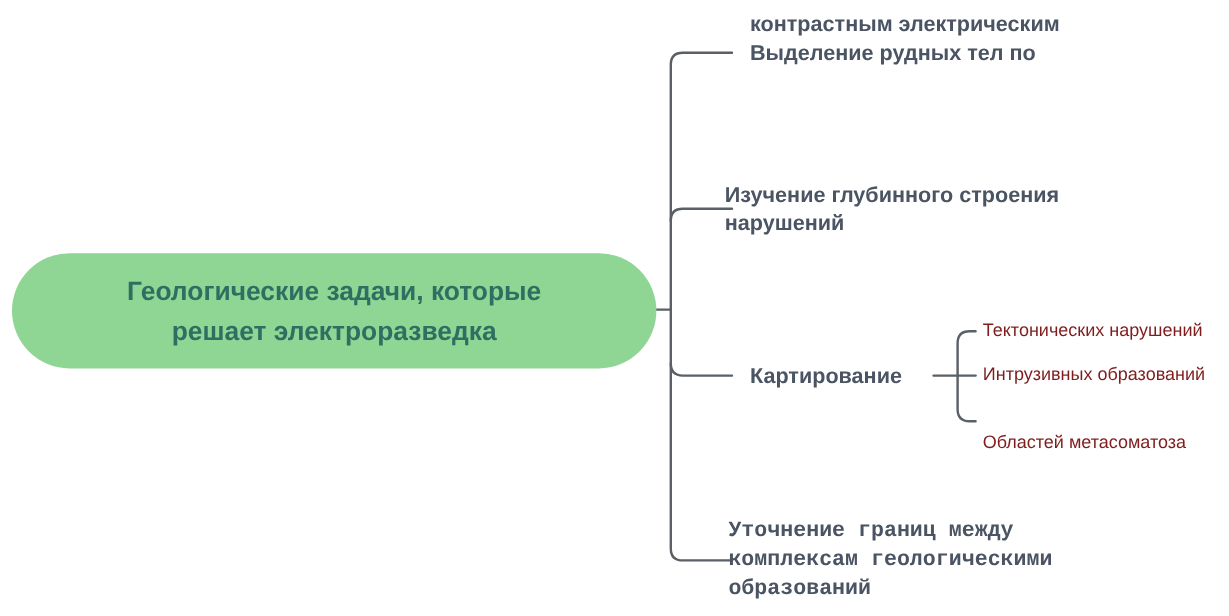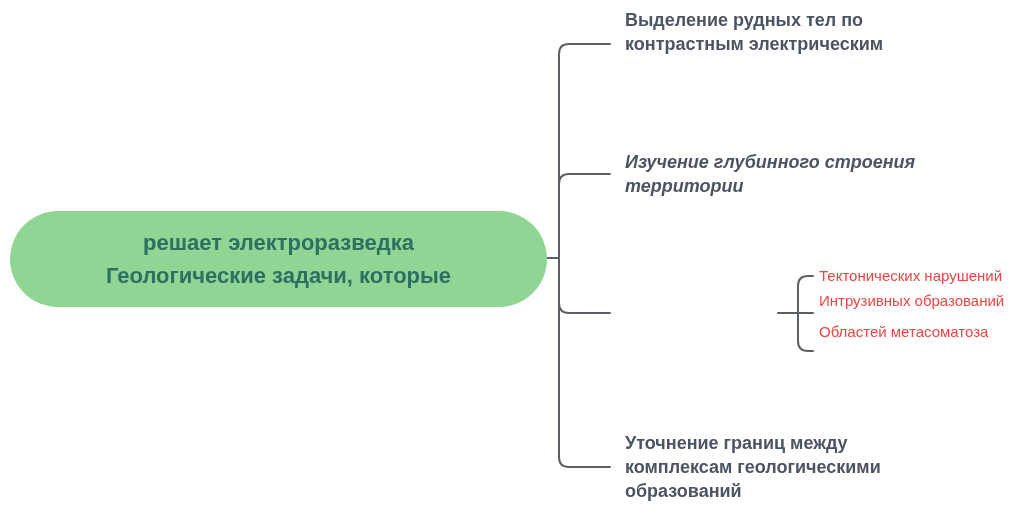--- a/index.html
+++ b/index.html
@@ -49,67 +49,70 @@
   }
   .branch-label {
     position: absolute;
     color: #4a5462;
     font-size: 18px;
     font-weight: bold;
     line-height: 24px;
     white-space: nowrap;
   }
   .branch-1 { left: 625px; top: 8px; }
-  .branch-2 { left: 625px; top: 150px; font-style: italic; }
+  .branch-2 { left: 604px; top: 150px; }
   .branch-3 { left: 625px; top: 301px; }
-  .branch-4 { left: 625px; top: 431px; }
+  .branch-4 { left: 607px; top: 431px; font-family: Liberation Mono, monospace; }
   .sub-label {
     position: absolute;
     left: 819px;
-    color: #ef4444;
+    color: #7f1d1d;
     font-size: 15px;
     font-weight: normal;
     line-height: 20px;
     white-space: nowrap;
   }
   .sub-1 { top: 266px; }
-  .sub-2 { top: 291px; }
-  .sub-3 { top: 322px; }
+  .sub-2 { top: 303px; }
+  .sub-3 { top: 359px; }
 </style>
 </head>
 <body>
 
 <div class="stage">
 
   <svg class="connectors" viewBox="0 0 1024 513" xmlns="http://www.w3.org/2000/svg">
     <path d="M 543 258 H 559"></path>
     <path d="M 610 44 H 569 Q 559 44 559 54 V 457 Q 559 467 569 467 H 610"></path>
     <path d="M 559 184 Q 559 174 569 174 H 610"></path>
     <path d="M 559 303 Q 559 313 569 313 H 610"></path>
     <path d="M 778 313 H 813"></path>
     <path d="M 813 276 H 808 Q 798 276 798 286 V 341 Q 798 351 808 351 H 813"></path>
   </svg>
 
   <div class="root-node">
     <div class="root-label">
+      <div>Геологические задачи, которые</div>
       <div>решает электроразведка</div>
-      <div>Геологические задачи, которые</div>
     </div>
   </div>
 
   <div class="branch-label branch-1">
+    <div>контрастным электрическим</div>
     <div>Выделение рудных тел по</div>
-    <div>контрастным электрическим</div>
   </div>
 
   <div class="branch-label branch-2">
     <div>Изучение глубинного строения</div>
-    <div>территории</div>
+    <div>нарушений</div>
   </div>
 
+  <div class="branch-label branch-3">
+    <div>Картирование</div>
+  </div>
 
   <div class="sub-label sub-1">Тектонических нарушений</div>
   <div class="sub-label sub-2">Интрузивных образований</div>
   <div class="sub-label sub-3">Областей метасоматоза</div>
 
   <div class="branch-label branch-4">
     <div>Уточнение границ между</div>
     <div>комплексам геологическими</div>
     <div>образований</div>
   </div>

